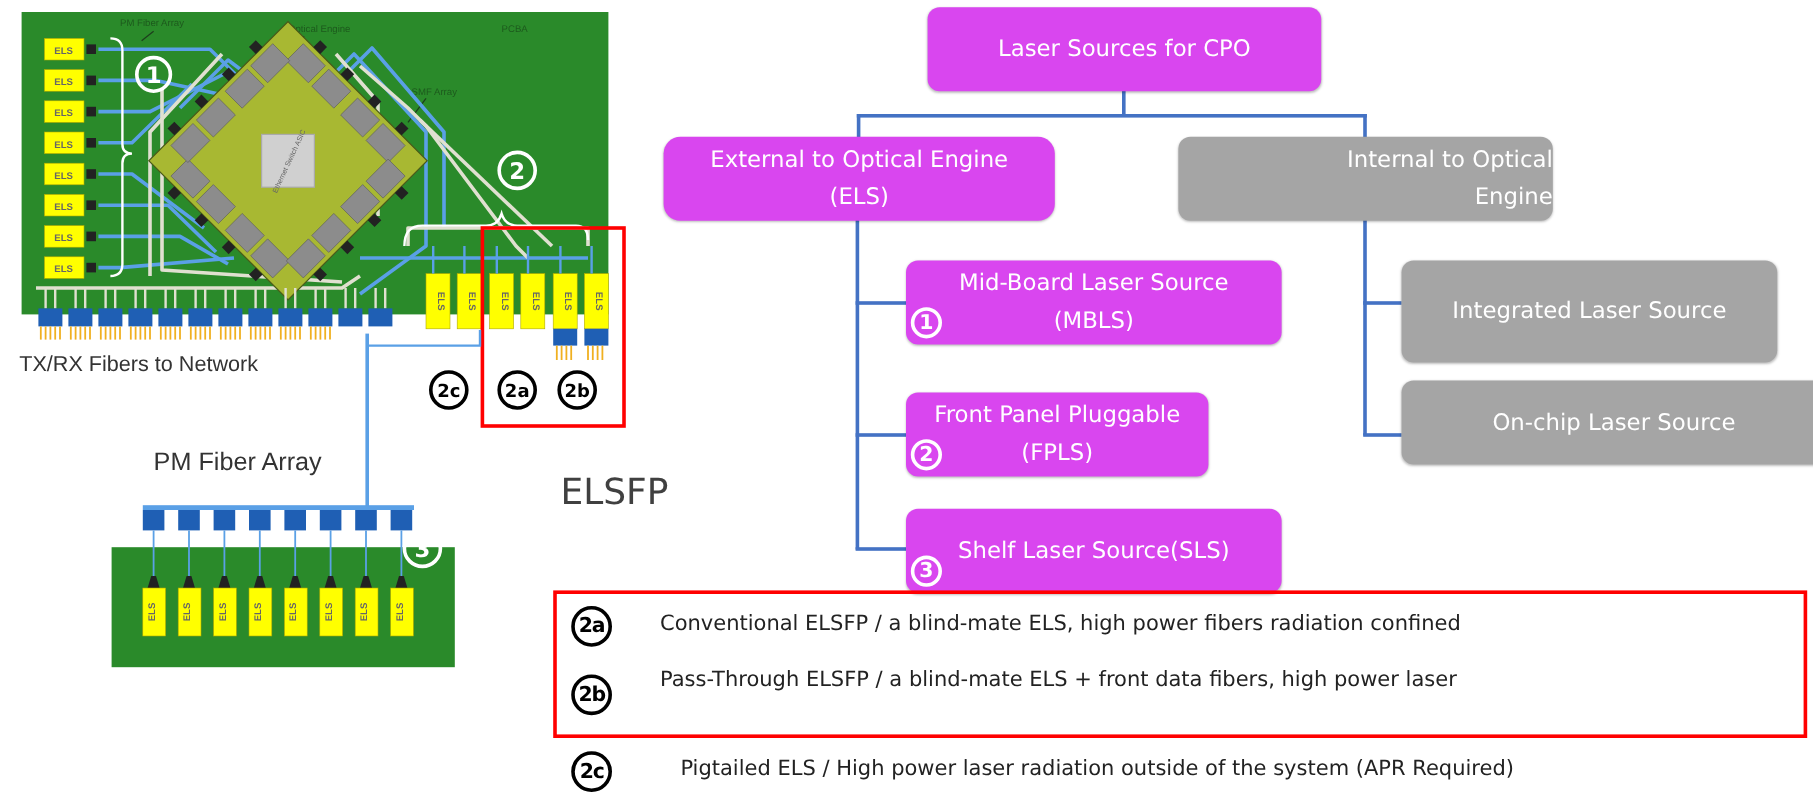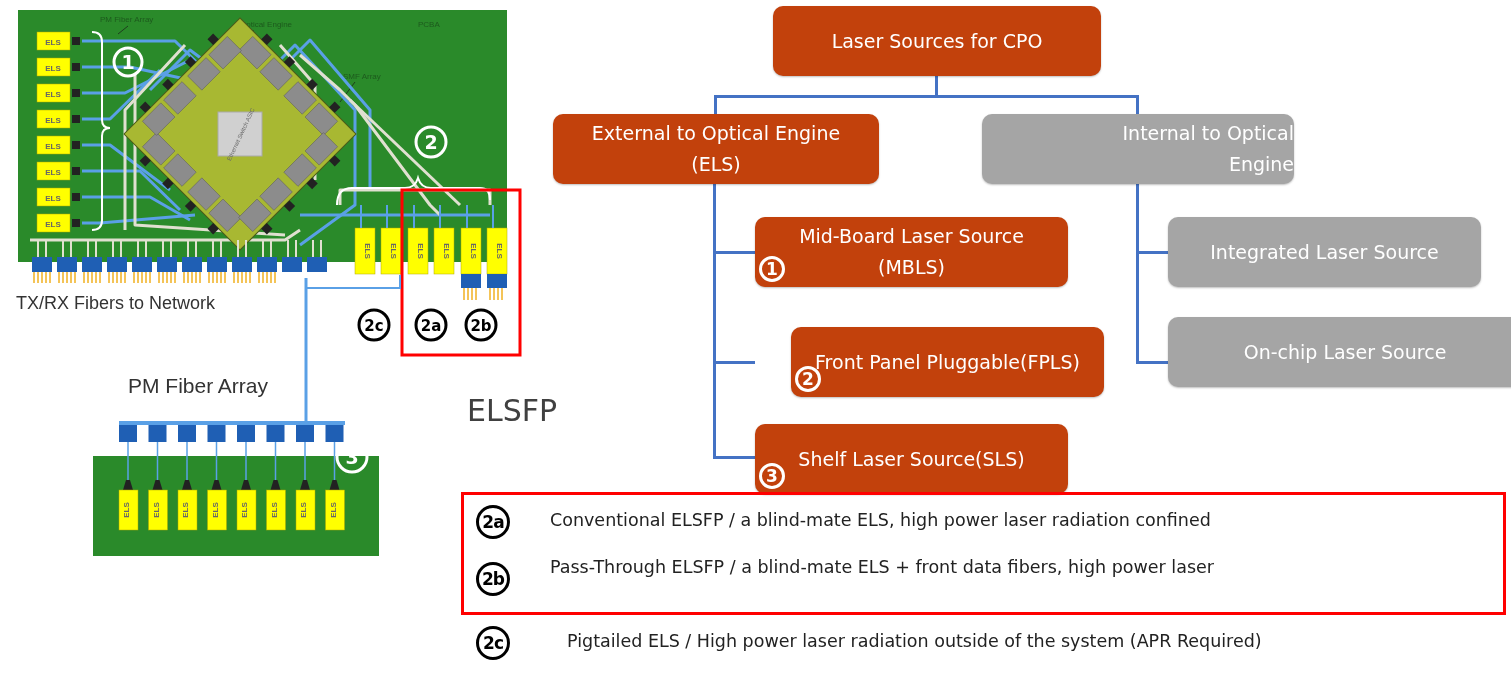--- a/index.html
+++ b/index.html
@@ -1,20 +1,20 @@
 <!DOCTYPE html>
 <html><head>
 <meta charset="utf-8">
 <style>
   html, body { margin:0; padding:0; background:#ffffff; }
   body { width:1511px; height:673px; position:relative; overflow:hidden; font-family:"Liberation Sans", sans-serif; }
   .abs { position:absolute; }
   
   .box { position:absolute; border-radius:10px; color:#fff; display:flex; align-items:center; justify-content:center; text-align:center; font-family:"DejaVu Sans", sans-serif; font-size:19px; line-height:31px; box-sizing:border-box; box-shadow:0 1px 2px rgba(0,0,0,0.25); }
-  .box.blue { background:#c2410c; }
+  .box.blue { background:#d946ef; }
   .box.gray { background:#a5a5a5; }
   .box .num { position:absolute; left:4px; bottom:5px; width:26px; height:26px; border:3px solid #fff; border-radius:50%; box-sizing:border-box; font-size:17px; line-height:20px; display:flex; align-items:center; justify-content:center; font-weight:bold; }
   .line { position:absolute; background:#4472c4; }
   .elsfp { color:#404040; font-family:"DejaVu Sans", sans-serif; font-size:30px; }
   .caption { color:#333; font-family:"Liberation Sans", sans-serif; font-size:21px; }
   .legend-row { position:absolute; left:476px; display:flex; align-items:flex-start; }
   .badge { width:34px; height:34px; border:3px solid #000; border-radius:50%; box-sizing:border-box; display:flex; align-items:center; justify-content:center; font-family:"DejaVu Sans", sans-serif; font-weight:bold; font-size:17px; color:#000; background:#fff; letter-spacing:-1px; }
   .legend-text { margin-left:41px; font-family:"DejaVu Sans", sans-serif; font-size:17.5px; color:#222; line-height:31px; white-space:nowrap; }
   .redbox { position:absolute; border:3px solid #ff0000; box-sizing:border-box; }
 </style>
@@ -396,61 +396,61 @@
 <div class="line" style="left:713px;top:361px;width:42px;height:3px;"></div>
 <div class="line" style="left:713px;top:456px;width:42px;height:3px;"></div>
 <div class="line" style="left:1136px;top:183px;width:3px;height:180px;"></div>
 <div class="line" style="left:1136px;top:251px;width:32px;height:3px;"></div>
 <div class="line" style="left:1136px;top:361px;width:32px;height:3px;"></div>
 
 <div class="box blue" style="left:773px;top:6px;width:328px;height:70px;">
   <span>Laser Sources for CPO</span>
 </div>
 
-<div class="box blue" style="left:553px;top:114px;width:326px;height:70px;flex-direction:column;">
+<div class="box blue" style="left:553px;top:114px;width:326px;height:70px;flex-direction:column;border-radius:14px;">
   <span>External to Optical Engine</span>
   <span>(ELS)</span>
 </div>
 
 <div class="box gray" style="left:982px;top:114px;width:312px;height:70px;flex-direction:column;align-items:flex-end;">
   <span>Internal to Optical</span>
   <span>Engine</span>
 </div>
 
 <div class="box blue" style="left:755px;top:217px;width:313px;height:70px;flex-direction:column;">
   <span>Mid-Board Laser Source</span>
   <span>(MBLS)</span>
   <span class="num">1</span>
 </div>
 
-<div class="box blue" style="left:755px;top:327px;width:313px;height:70px;flex-direction:row;margin-left:36px;">
+<div class="box blue" style="left:755px;top:327px;width:252px;height:70px;flex-direction:column;">
   <span>Front Panel Pluggable</span>
   <span>(FPLS)</span>
   <span class="num">2</span>
 </div>
 
 <div class="box blue" style="left:755px;top:424px;width:313px;height:70px;flex-direction:row;">
   <span>Shelf Laser Source</span>
   <span>(SLS)</span>
   <span class="num">3</span>
 </div>
 
-<div class="box gray" style="left:1168px;top:217px;width:313px;height:70px;">
+<div class="box gray" style="left:1168px;top:217px;width:313px;height:85px;">
   <span>Integrated Laser Source</span>
 </div>
 
 <div class="box gray" style="left:1168px;top:317px;width:354px;height:70px;">
   <span>On-chip Laser Source</span>
 </div>
 
 <div class="redbox" style="left:461px;top:492px;width:1045px;height:123px;"></div>
 
 <div class="legend-row" style="top:505px;">
   <span class="badge">2a</span>
-  <span class="legend-text" style="margin-left:40px;">Conventional ELSFP / a blind-mate ELS, high power laser radiation confined</span>
+  <span class="legend-text" style="margin-left:40px;">Conventional ELSFP / a blind-mate ELS, high power fibers radiation confined</span>
 </div>
 <div class="legend-row" style="top:552px;">
   <span class="badge" style="margin-top:10px;">2b</span>
   <div class="legend-text" style="margin-left:40px;display:flex;flex-direction:row;">
     <span>Pass-Through ELSFP / a blind-mate ELS + front data fibers, high power laser</span>
   </div>
 </div>
 <div class="legend-row" style="top:626px;">
   <span class="badge">2c</span>
   <span class="legend-text" style="margin-left:57px;">Pigtailed ELS / High power laser radiation outside of the system (APR Required)</span>

